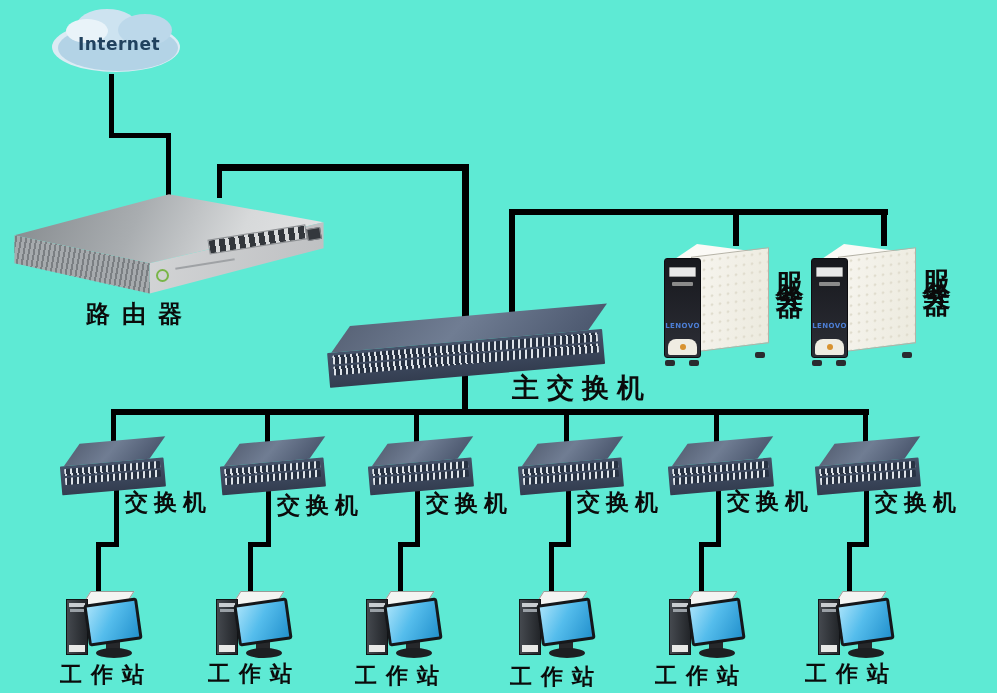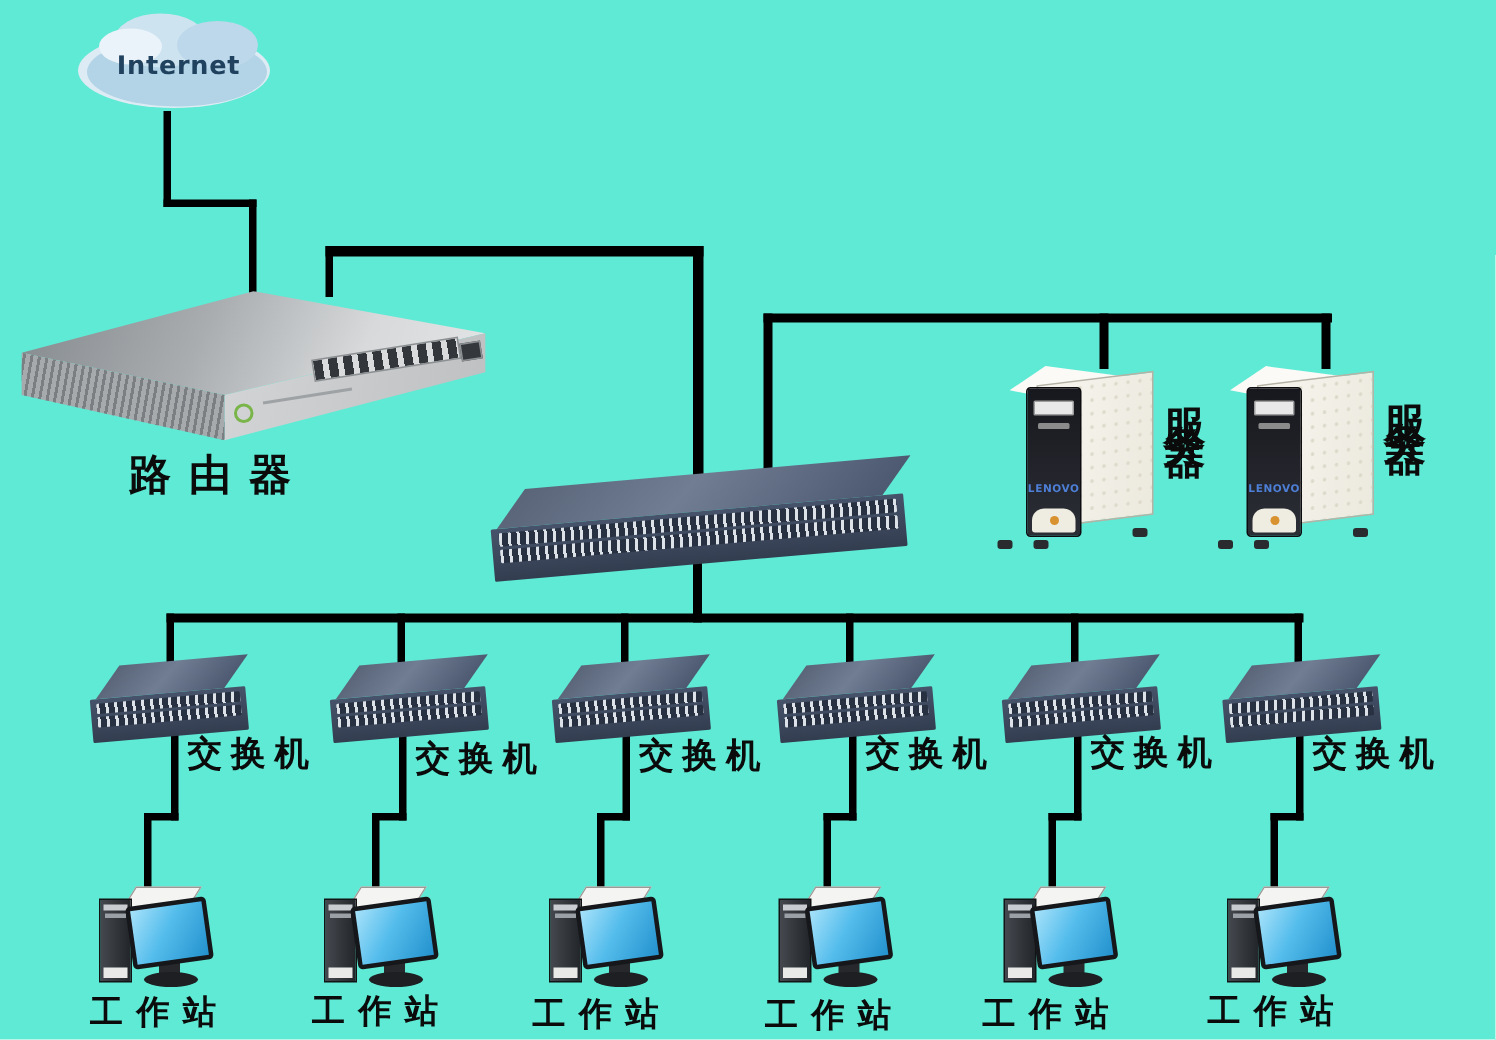--- a/index.html
+++ b/index.html
@@ -61,21 +61,21 @@
   .server{position:absolute;width:115px;height:124px;z-index:3;}
   .sv-top{position:absolute;left:8px;top:4px;width:100px;height:26px;
       clip-path:polygon(6% 70%,30% 8%,98% 42%,36% 92%);background:#fbfaf6;}
   .sv-side{position:absolute;left:32px;top:14px;width:76px;height:94px;
       background:
         radial-gradient(circle,#dedacb 1px,rgba(0,0,0,0) 1.4px),
         linear-gradient(100deg,#f7f5ef,#eceade);
       background-size:8px 9px,100% 100%;background-position:40px 18px,0 0;
       border:1px solid #b5b2a6;transform:skewY(-7deg);}
   .sv-front{position:absolute;left:5px;top:20px;width:35px;height:98px;
-      background:linear-gradient(#17181d,#2c2e36);border-radius:3px;border:1px solid #0c0c10;margin-left:20px;}
+      background:linear-gradient(#17181d,#2c2e36);border-radius:3px;border:1px solid #0c0c10;}
   .sv-slot1{margin:8px 4px 0;height:8px;background:#e8e8e8;border:1px solid #9c9c9c;border-radius:1px;}
   .sv-slot2{margin:5px 7px 0;height:4px;background:#8b8b8b;border-radius:1px;}
   .sv-brand{margin-top:36px;text-align:center;font-size:7px;font-weight:700;
       color:#4d7fd6;letter-spacing:0.4px;}
   .sv-base{position:absolute;left:3px;right:3px;bottom:2px;height:16px;background:#efece2;
       border-radius:8px 8px 2px 2px;}
   .sv-power{width:6px;height:6px;border-radius:50%;background:#d8922f;margin:5px auto 0;}
   .sv-foot{position:absolute;bottom:-4px;width:10px;height:6px;background:#2a2b2f;border-radius:2px;}
   .sv-foot.f1{left:6px;} .sv-foot.f2{left:30px;} .sv-foot.f3{left:96px;bottom:4px;}
   .server-label{writing-mode:vertical-rl;letter-spacing:10px;font-size:28px;}
@@ -160,29 +160,30 @@
 
   <div class="router">
     <div class="face rt-top"></div>
     <div class="face rt-front"></div>
     <div class="face rt-left"></div>
     <div class="rt-ports"></div>
     <div class="rt-uplink"></div>
     <div class="rt-logo"></div>
     <div class="rt-line"></div>
   </div>
-  <div class="cjk" style="left:86px;top:298px;font-size:28px;letter-spacing:12px;">路由器</div>
+  <div class="cjk" style="left:86px;top:298px;font-size:24px;letter-spacing:12px;">路由器</div>
 
   <div class="switch3d main-switch" style="left:327px;top:316px;width:276px;height:60px;">
     <div class="sw-top"></div>
     <div class="sw-front">
       <div class="ports"></div>
       <div class="ports"></div>
     </div>
   </div>
+  <div class="cjk" style="left:512px;top:370px;font-size:27px;letter-spacing:8px;">主交换机</div>
 
   <div class="server" style="left:659px;top:238px;">
     <div class="sv-top"></div>
     <div class="sv-side"></div>
     <div class="sv-front">
       <div class="sv-slot1"></div>
       <div class="sv-slot2"></div>
       <div class="sv-brand">LENOVO</div>
       <div class="sv-base">
         <div class="sv-power"></div>

